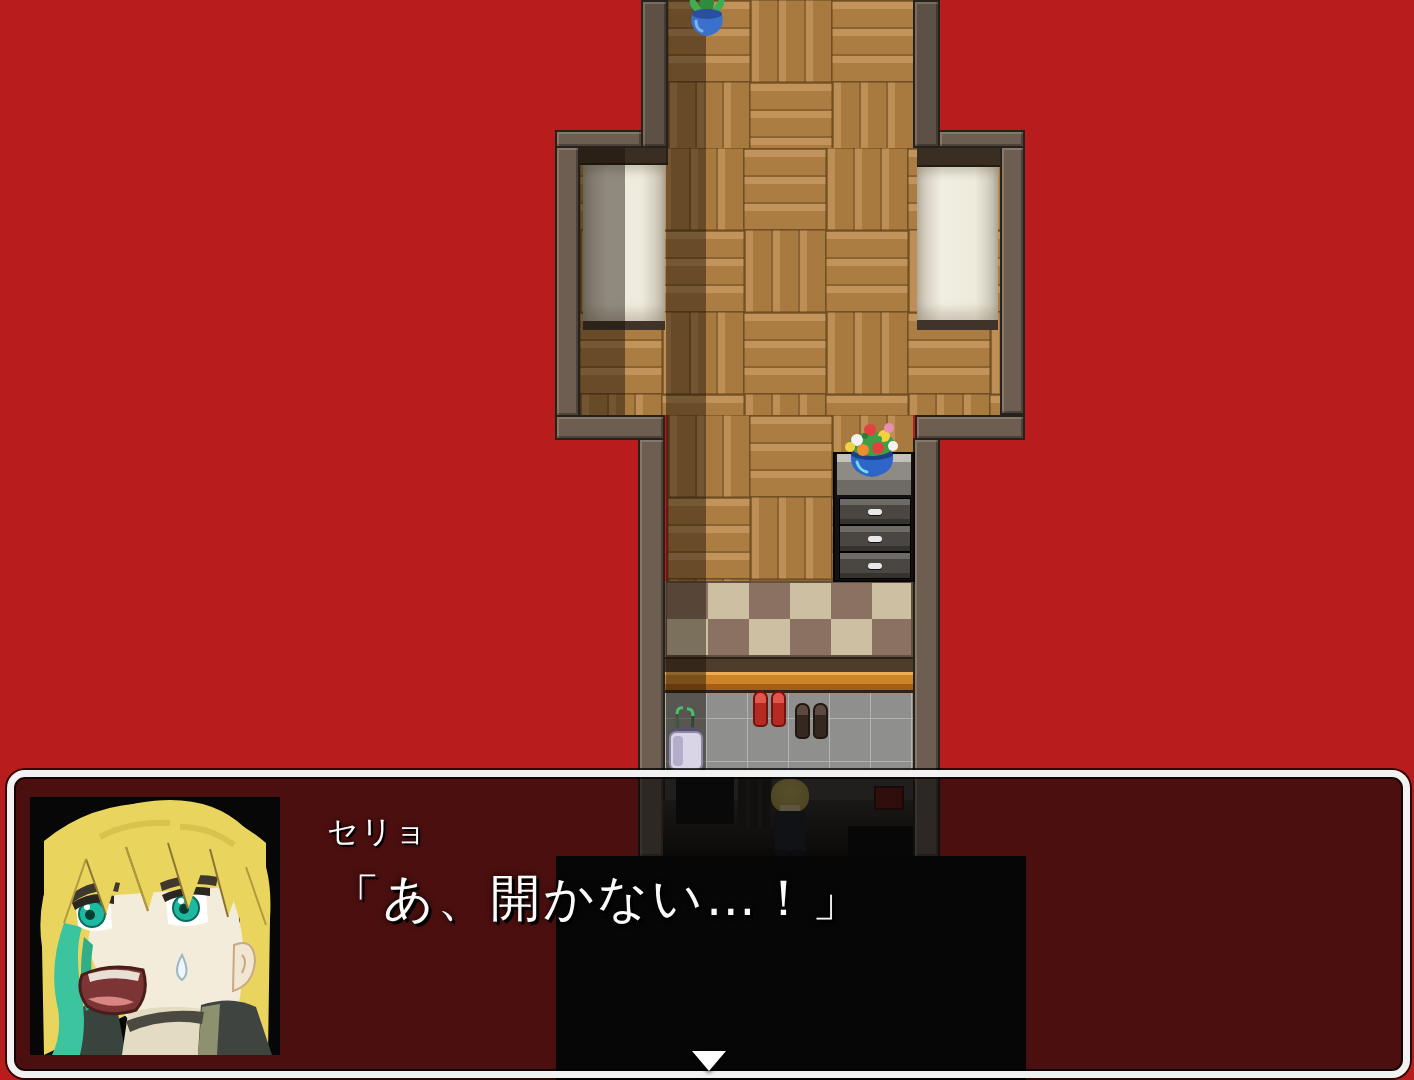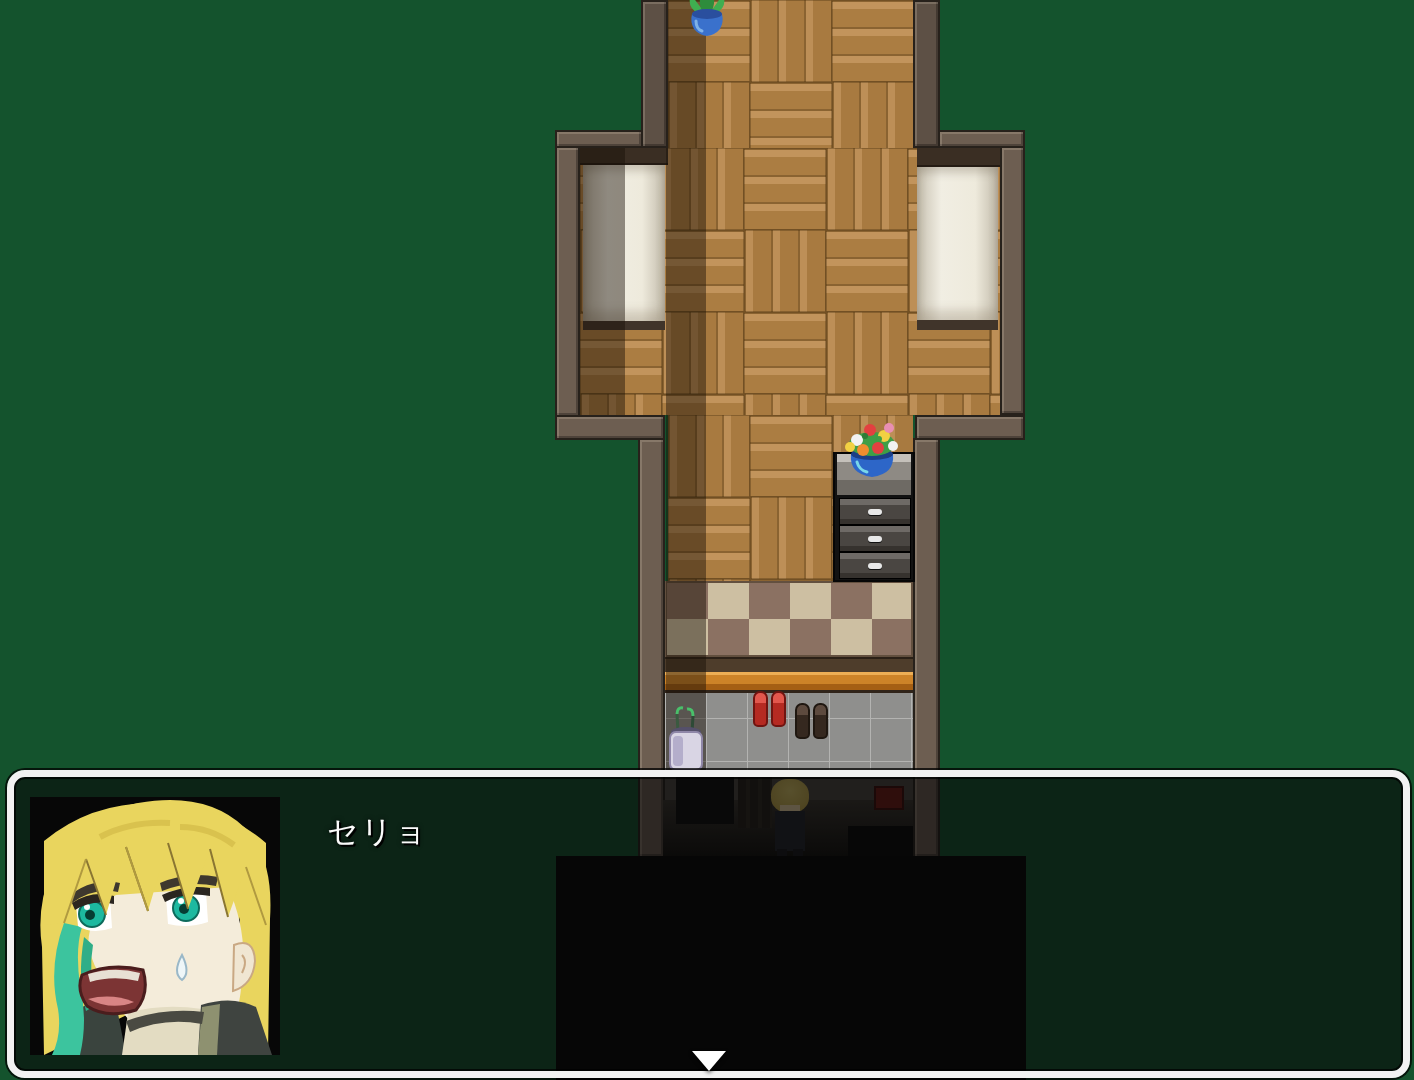--- a/index.html
+++ b/index.html
@@ -1,17 +1,17 @@
 <!DOCTYPE html>
 <html><head>
 <meta charset="utf-8">
 <style>
   html,body{margin:0;padding:0;background:#1f1f1f;width:1414px;height:1080px;overflow:hidden;
     font-family:"DejaVu Sans","Liberation Sans",sans-serif;}
-  #screen{position:absolute;left:0;top:0;width:1414px;height:1080px;background:#14532d;overflow:hidden;}
+  #screen{position:absolute;left:0;top:0;width:1414px;height:1080px;background:#b91c1c;overflow:hidden;}
   #map{position:absolute;left:0;top:0;width:1414px;height:1080px;}
   #map > div{position:absolute;}
   
   .floor{z-index:1;overflow:hidden;}
   .ptile{position:absolute;width:82px;height:82px;box-shadow:inset 0 0 0 1px rgba(70,45,15,.35);}
   .ph{background:repeating-linear-gradient(180deg,#8a6331 0 2px,#c2945c 2px 9px,#ab7d42 9px 27px);}
   .pv{background:repeating-linear-gradient(90deg,#8a6331 0 2px,#bd8f57 2px 9px,#a87a40 9px 27px);}
   
   .wall{z-index:4;background:#6d5e51;border:2px solid #27211b;box-sizing:border-box;
     box-shadow:inset 2px 2px 0 rgba(240,225,205,.20), inset -2px -2px 0 rgba(0,0,0,.28);}
@@ -256,15 +256,16 @@
 
         <path d="M14,128 L14,44 Q60,6 122,6 Q190,6 236,46 L236,128 L216,70 L198,120 L180,52 L158,112 L138,46 L118,114 L96,50 L76,118 L56,62 L34,126 Z" fill="#e9d55e"></path>
         <path d="M56,62 L76,118 M96,50 L118,114 M138,46 L158,112 M180,52 L198,120" stroke="#8a7632" stroke-width="2" fill="none"></path>
         <path d="M34,126 L56,62 M118,114 L96,50 M216,70 L236,128" stroke="#b09a40" stroke-width="2" fill="none"></path>
         <path d="M70,40 Q100,24 140,26 M150,30 Q180,30 204,48" stroke="#d9c24e" stroke-width="6" fill="none"></path>
 
         <path d="M152,158 Q161,176 152,183 Q142,176 152,158 Z" fill="#eef6f8" stroke="#9ab8c8" stroke-width="2"></path>
       </svg>
     </div>
     <div id="speaker">セリョ</div>
+    <div id="dline">「あ、開かない…！」</div>
     <div id="ptri"></div>
   </div>
 </div>
 
 </body></html>

